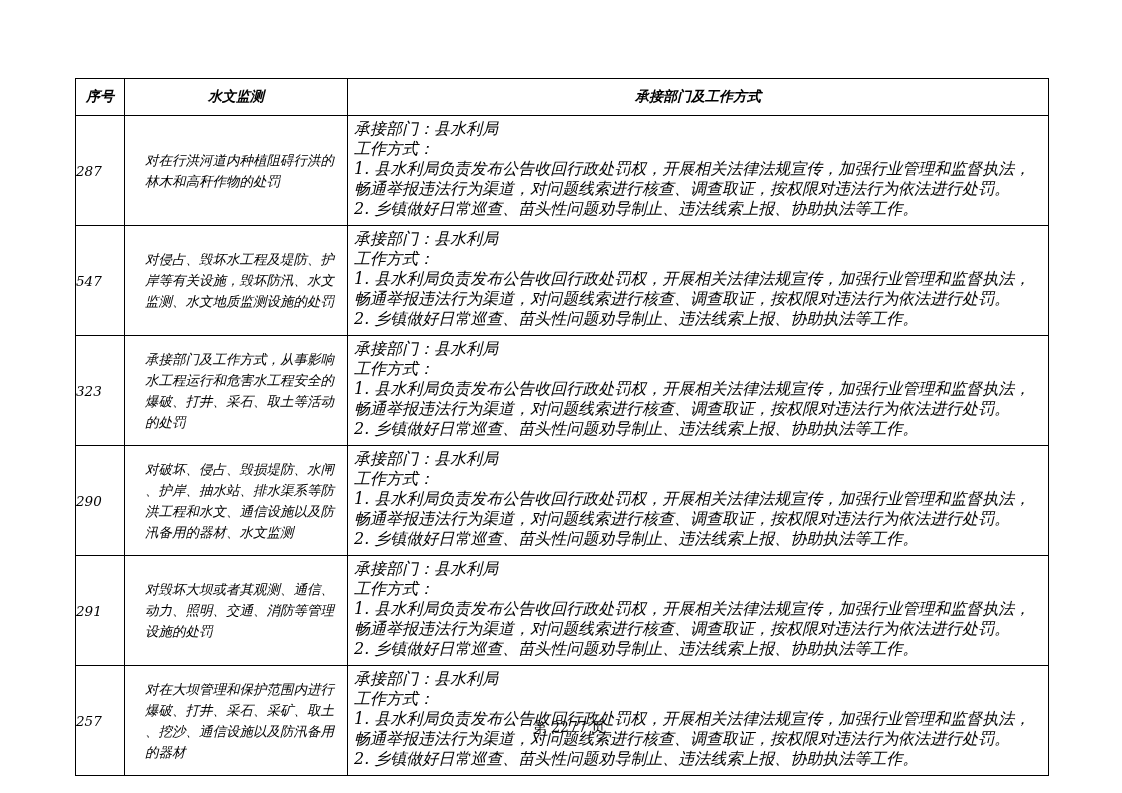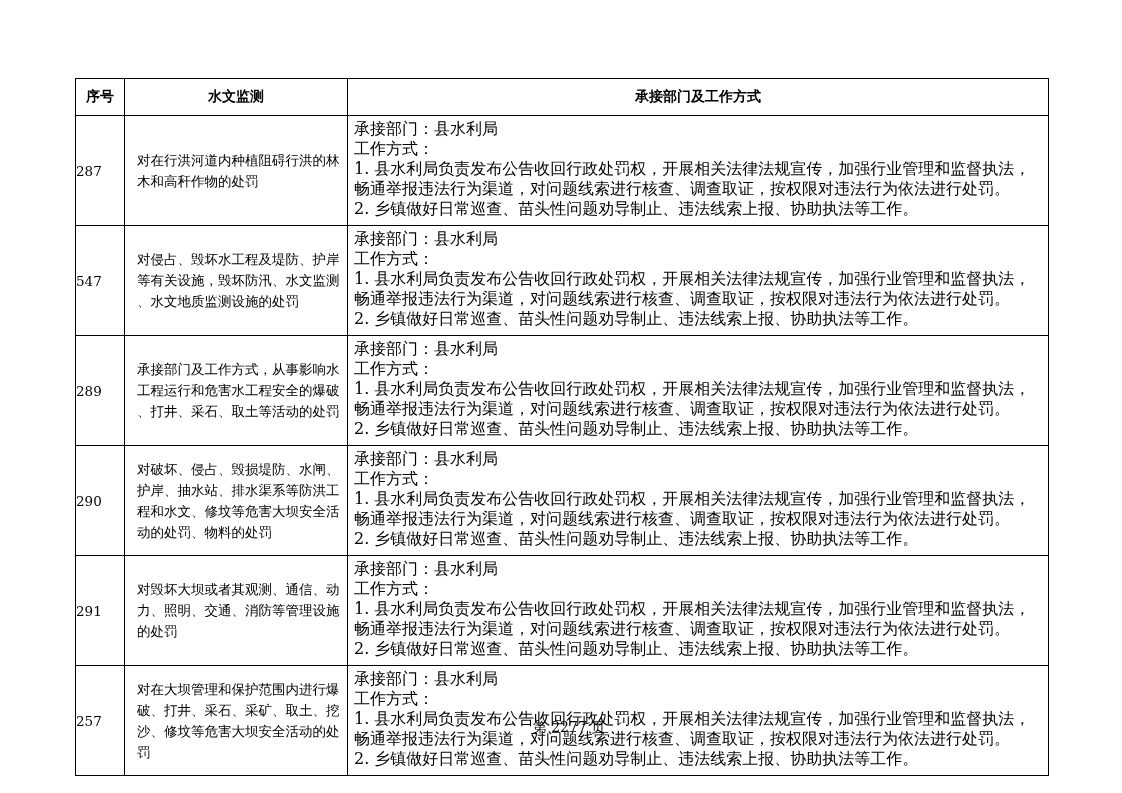--- a/index.html
+++ b/index.html
@@ -18,38 +18,39 @@
     top: 78px;
     width: 973px;
     border-collapse: collapse;
     table-layout: fixed;
   }
   .doc-table col.c-id   { width: 49px; }
   .doc-table col.c-name { width: 223px; }
   .doc-table col.c-det  { width: 701px; }
   .doc-table th, .doc-table td {
     border: 1px solid #000000;
+    font-style: italic;
   }
   .doc-table th {
     height: 37px;
     font-size: 14px;
     font-weight: bold;
     text-align: center;
     vertical-align: middle;
   }
   td.id-cell {
     text-align: left;
     vertical-align: middle;
     font-size: 13.5px;
   }
   td.name-cell {
     vertical-align: middle;
     font-size: 13.5px;
     line-height: 21px;
-    padding: 4px 2px 4px 12px;
+    padding: 4px 2px 4px 20px;
     word-break: break-all;
     line-break: anywhere;
   }
   td.detail-cell {
     vertical-align: top;
     font-size: 16px;
     line-height: 20px;
     padding: 3px 3px 6px 6px;
     word-break: break-all;
     line-break: anywhere;
@@ -95,52 +96,52 @@
       <td class="id-cell">547</td>
       <td class="name-cell">对侵占、毁坏水工程及堤防、护岸等有关设施，毁坏防汛、水文监测、水文地质监测设施的处罚</td>
       <td class="detail-cell">
         <div>承接部门：县水利局</div>
         <div>工作方式：</div>
         <div>1. 县水利局负责发布公告收回行政处罚权，开展相关法律法规宣传，加强行业管理和监督执法，畅通举报违法行为渠道，对问题线索进行核查、调查取证，按权限对违法行为依法进行处罚。</div>
         <div>2. 乡镇做好日常巡查、苗头性问题劝导制止、违法线索上报、协助执法等工作。</div>
       </td>
     </tr>
     <tr>
-      <td class="id-cell">289</td>
+      <td class="id-cell">323</td>
       <td class="name-cell">承接部门及工作方式，从事影响水工程运行和危害水工程安全的爆破、打井、采石、取土等活动的处罚</td>
       <td class="detail-cell">
         <div>承接部门：县水利局</div>
         <div>工作方式：</div>
         <div>1. 县水利局负责发布公告收回行政处罚权，开展相关法律法规宣传，加强行业管理和监督执法，畅通举报违法行为渠道，对问题线索进行核查、调查取证，按权限对违法行为依法进行处罚。</div>
         <div>2. 乡镇做好日常巡查、苗头性问题劝导制止、违法线索上报、协助执法等工作。</div>
       </td>
     </tr>
     <tr>
       <td class="id-cell">290</td>
-      <td class="name-cell">对破坏、侵占、毁损堤防、水闸、护岸、抽水站、排水渠系等防洪工程和水文、修坟等危害大坝安全活动的处罚、物料的处罚</td>
+      <td class="name-cell">对破坏、侵占、毁损堤防、水闸、护岸、抽水站、排水渠系等防洪工程和水文、通信设施以及防汛备用的器材、水文监测</td>
       <td class="detail-cell">
         <div>承接部门：县水利局</div>
         <div>工作方式：</div>
         <div>1. 县水利局负责发布公告收回行政处罚权，开展相关法律法规宣传，加强行业管理和监督执法，畅通举报违法行为渠道，对问题线索进行核查、调查取证，按权限对违法行为依法进行处罚。</div>
         <div>2. 乡镇做好日常巡查、苗头性问题劝导制止、违法线索上报、协助执法等工作。</div>
       </td>
     </tr>
     <tr>
       <td class="id-cell">291</td>
       <td class="name-cell">对毁坏大坝或者其观测、通信、动力、照明、交通、消防等管理设施的处罚</td>
       <td class="detail-cell">
         <div>承接部门：县水利局</div>
         <div>工作方式：</div>
         <div>1. 县水利局负责发布公告收回行政处罚权，开展相关法律法规宣传，加强行业管理和监督执法，畅通举报违法行为渠道，对问题线索进行核查、调查取证，按权限对违法行为依法进行处罚。</div>
         <div>2. 乡镇做好日常巡查、苗头性问题劝导制止、违法线索上报、协助执法等工作。</div>
       </td>
     </tr>
     <tr>
       <td class="id-cell">257</td>
-      <td class="name-cell">对在大坝管理和保护范围内进行爆破、打井、采石、采矿、取土、挖沙、修坟等危害大坝安全活动的处罚</td>
+      <td class="name-cell">对在大坝管理和保护范围内进行爆破、打井、采石、采矿、取土、挖沙、通信设施以及防汛备用的器材</td>
       <td class="detail-cell">
         <div>承接部门：县水利局</div>
         <div>工作方式：</div>
         <div>1. 县水利局负责发布公告收回行政处罚权，开展相关法律法规宣传，加强行业管理和监督执法，畅通举报违法行为渠道，对问题线索进行核查、调查取证，按权限对违法行为依法进行处罚。</div>
         <div>2. 乡镇做好日常巡查、苗头性问题劝导制止、违法线索上报、协助执法等工作。</div>
       </td>
     </tr>
   </tbody>
 </table>
 

